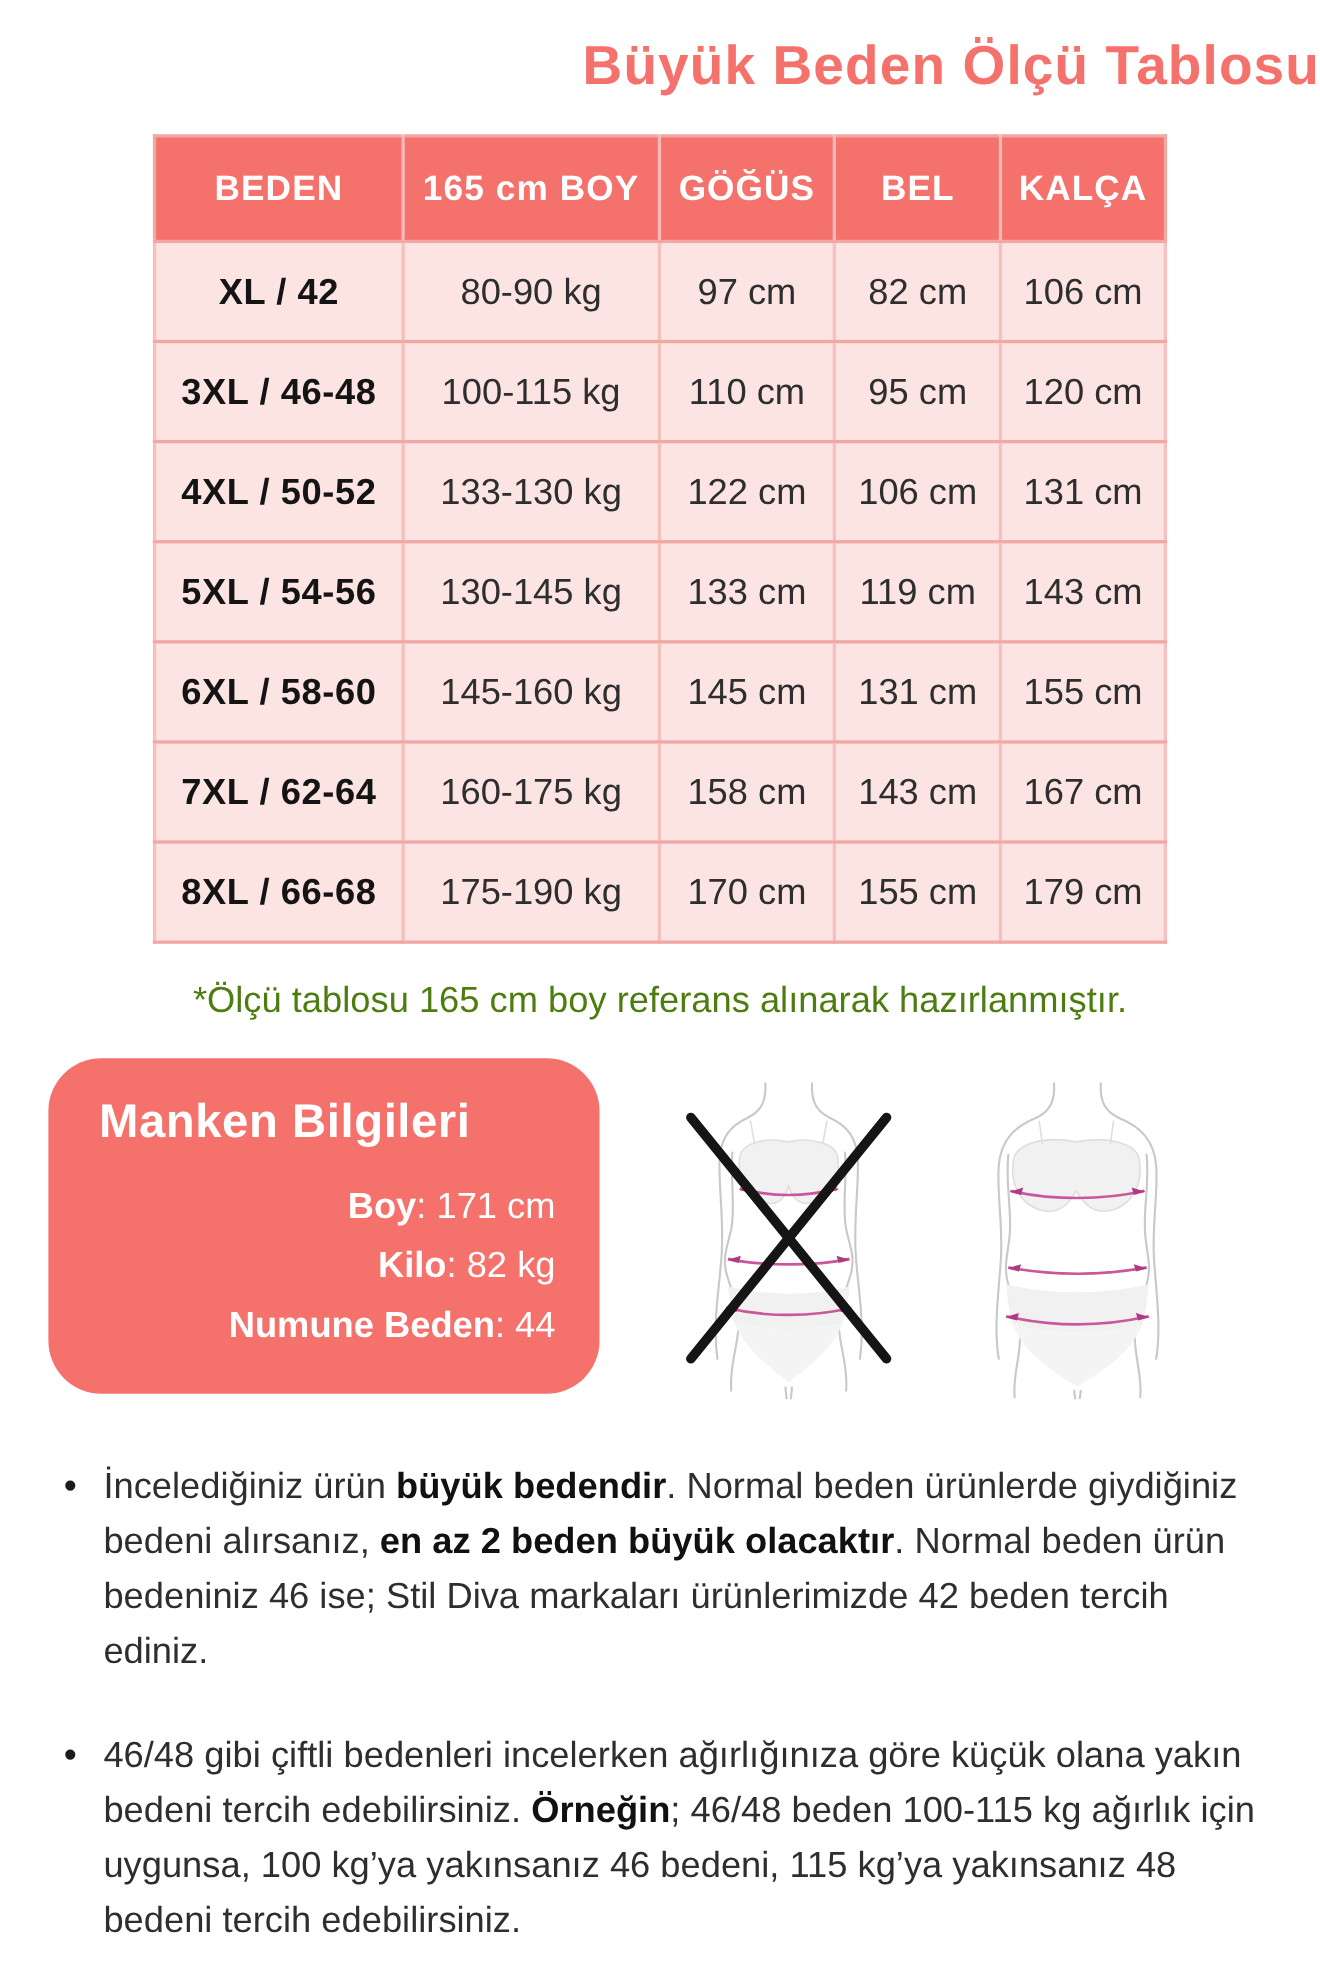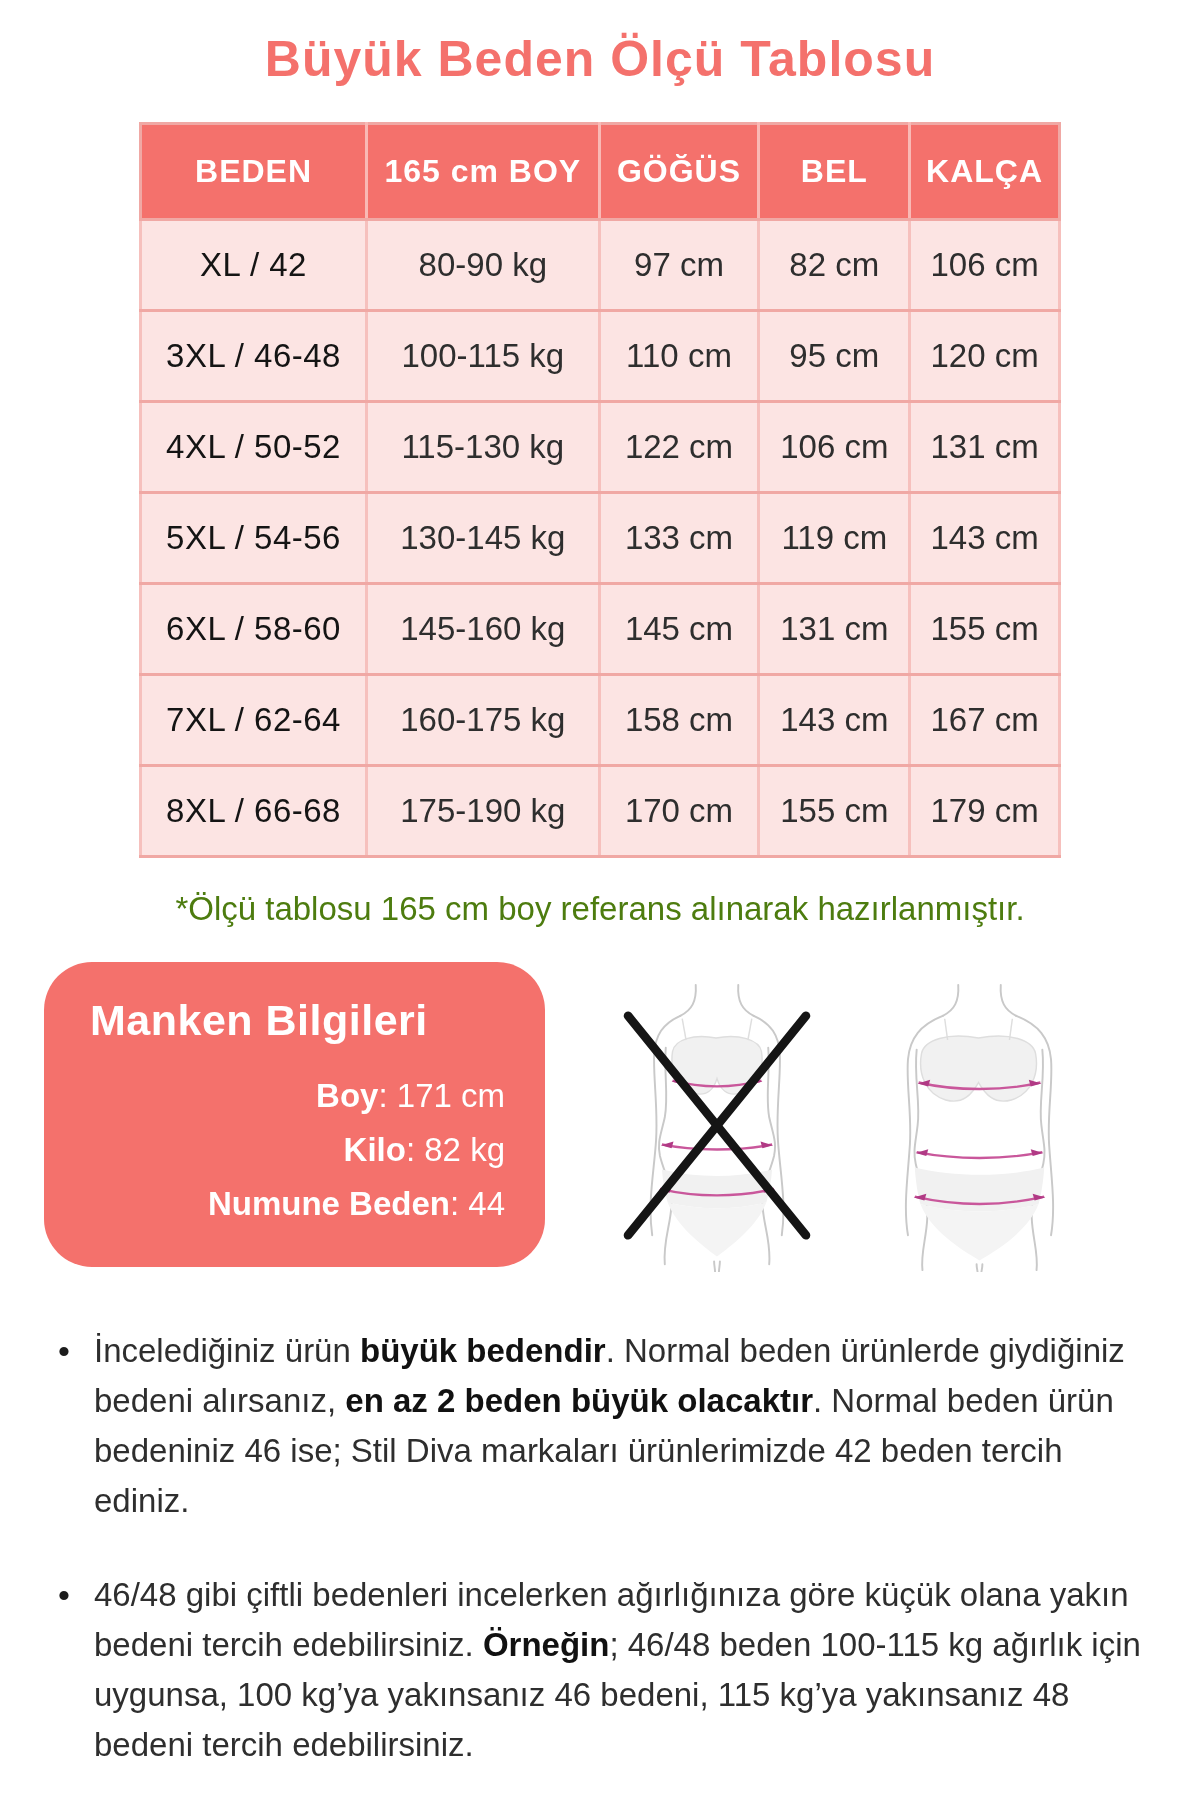--- a/index.html
+++ b/index.html
@@ -24,21 +24,21 @@
     height:1800px;
     background:#ffffff;
     font-family:"Liberation Sans","DejaVu Sans",sans-serif;
     color:var(--text);
     overflow:hidden;
   }
   .page{width:1200px;height:1800px;position:relative;}
 
   .page-title{
     margin-top:30px;
-    text-align:center;
+    text-align:right;
     font-size:50px;
     font-weight:700;
     letter-spacing:1px;
     color:var(--title-color);
   }
 
   table.size-table{
     width:922px;
     margin:34px auto 0 auto;
     border-collapse:collapse;
@@ -69,21 +69,21 @@
     background:var(--row-bg);
     font-size:33px;
     text-align:center;
     color:var(--text);
     border-top:3px solid var(--border-h);
     border-bottom:3px solid var(--border-h);
     border-left:3px solid var(--border-v);
     border-right:3px solid var(--border-v);
   }
   .size-table td:first-child{
-    font-weight:400;
+    font-weight:700;
     color:var(--text-strong);
     letter-spacing:0.5px;
   }
 
   .footnote{
     margin-top:32px;
     text-align:center;
     font-size:33px;
     color:#4d7c0f;
   }
@@ -180,21 +180,21 @@
         </tr>
         <tr>
           <td>3XL / 46-48</td>
           <td>100-115 kg</td>
           <td>110 cm</td>
           <td>95 cm</td>
           <td>120 cm</td>
         </tr>
         <tr>
           <td>4XL / 50-52</td>
-          <td>115-130 kg</td>
+          <td>133-130 kg</td>
           <td>122 cm</td>
           <td>106 cm</td>
           <td>131 cm</td>
         </tr>
         <tr>
           <td>5XL / 54-56</td>
           <td>130-145 kg</td>
           <td>133 cm</td>
           <td>119 cm</td>
           <td>143 cm</td>

